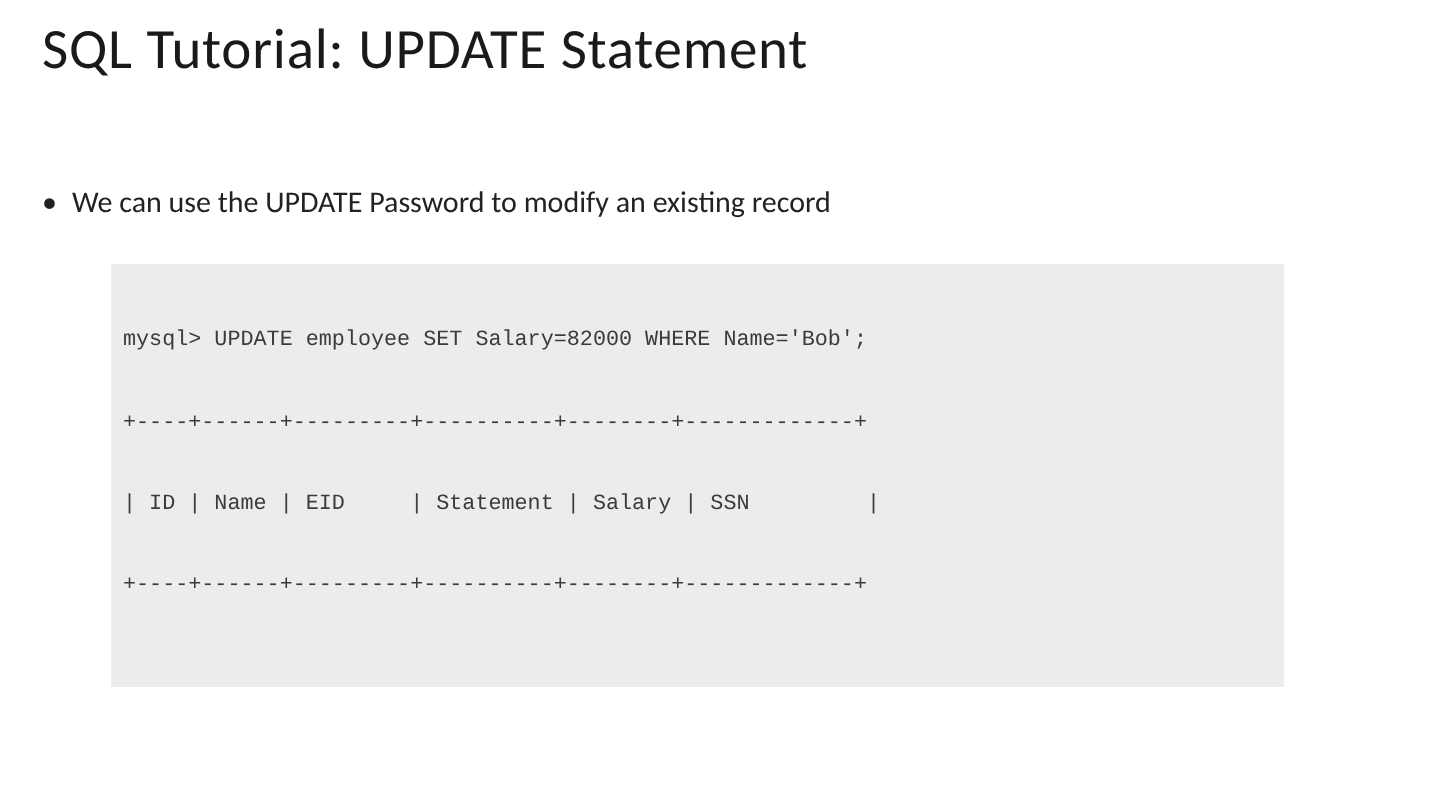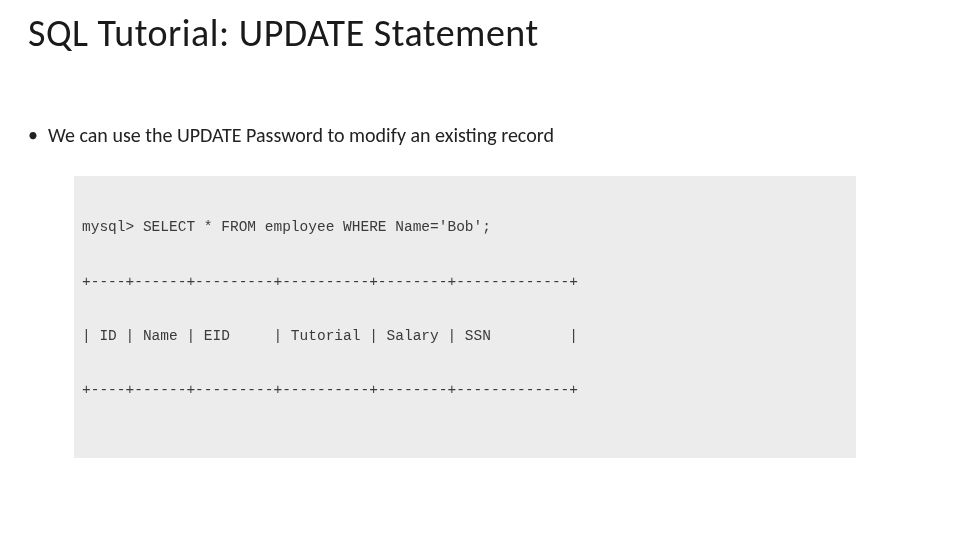--- a/index.html
+++ b/index.html
@@ -63,20 +63,20 @@
 <div class="slide">
 
   <div class="title">SQL Tutorial: UPDATE Statement</div>
 
   <div class="bullet-row">
     <span class="bullet-dot">•</span>
     <span>We can use the UPDATE Password to modify an existing record</span>
   </div>
 
   <div class="code-box">
-    <span class="code-line">mysql&gt; SELECT * FROM employee WHERE Name='Bob';</span>
+    <span class="code-line">mysql&gt; UPDATE employee SET Salary=82000 WHERE Name='Bob';</span>
     <span class="code-line">+----+------+---------+----------+--------+-------------+</span>
-    <span class="code-line">| ID | Name | EID     | Tutorial | Salary | SSN         |</span>
+    <span class="code-line">| ID | Name | EID     | Statement | Salary | SSN         |</span>
     <span class="code-line">+----+------+---------+----------+--------+-------------+</span>
     
   </div>
 
 </div>
 
 </body></html>

